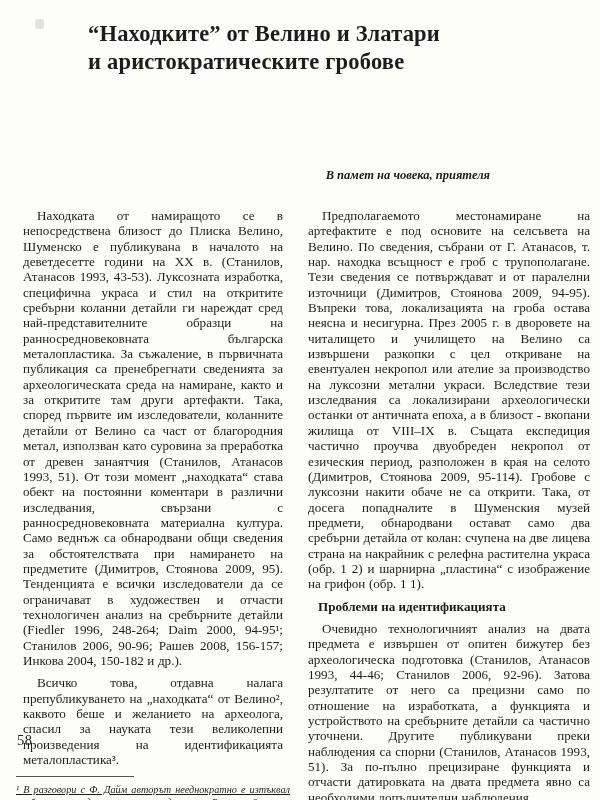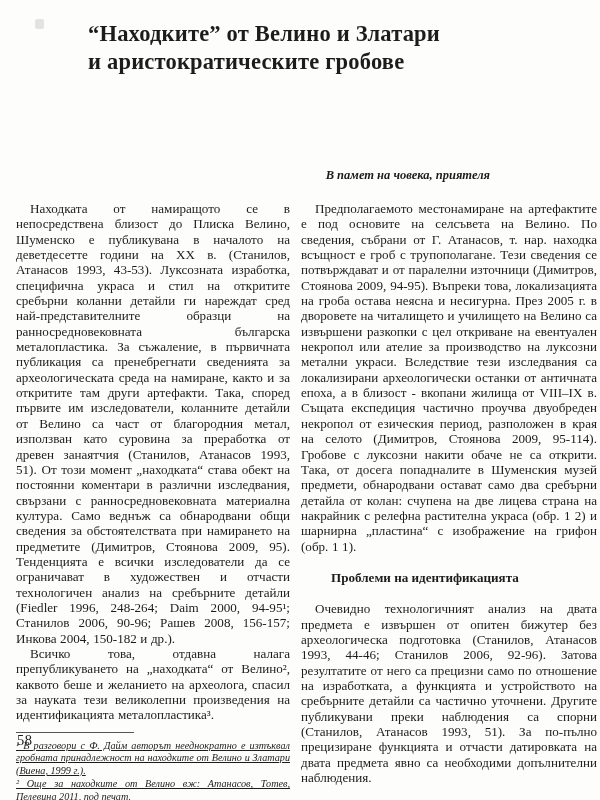--- a/index.html
+++ b/index.html
@@ -61,29 +61,29 @@
     left: 16px;
     top: 201px;
     width: 581px;
     display: flex;
     gap: 11px;
   }
   .col { display: block; }
   .col-left  { width: 274px; }
   .col-right { width: 296px; }
   .body-p {
-    margin: 0;
+    margin: 7px;
     font-size: 13.1px;
     line-height: 15.35px;
     text-align: justify;
     text-indent: 14px;
     word-spacing: 0.3px;
   }
   .sec-head {
-    margin: 16px;
+    margin: 3px;
     font-size: 13.1px;
     line-height: 15.35px;
     font-weight: bold;
     text-indent: 14px;
   }
   .fn-rule {
     width: 118px;
     border: 0;
     border-top: 1px solid #555;
     margin: 9px 0 7px 0;

